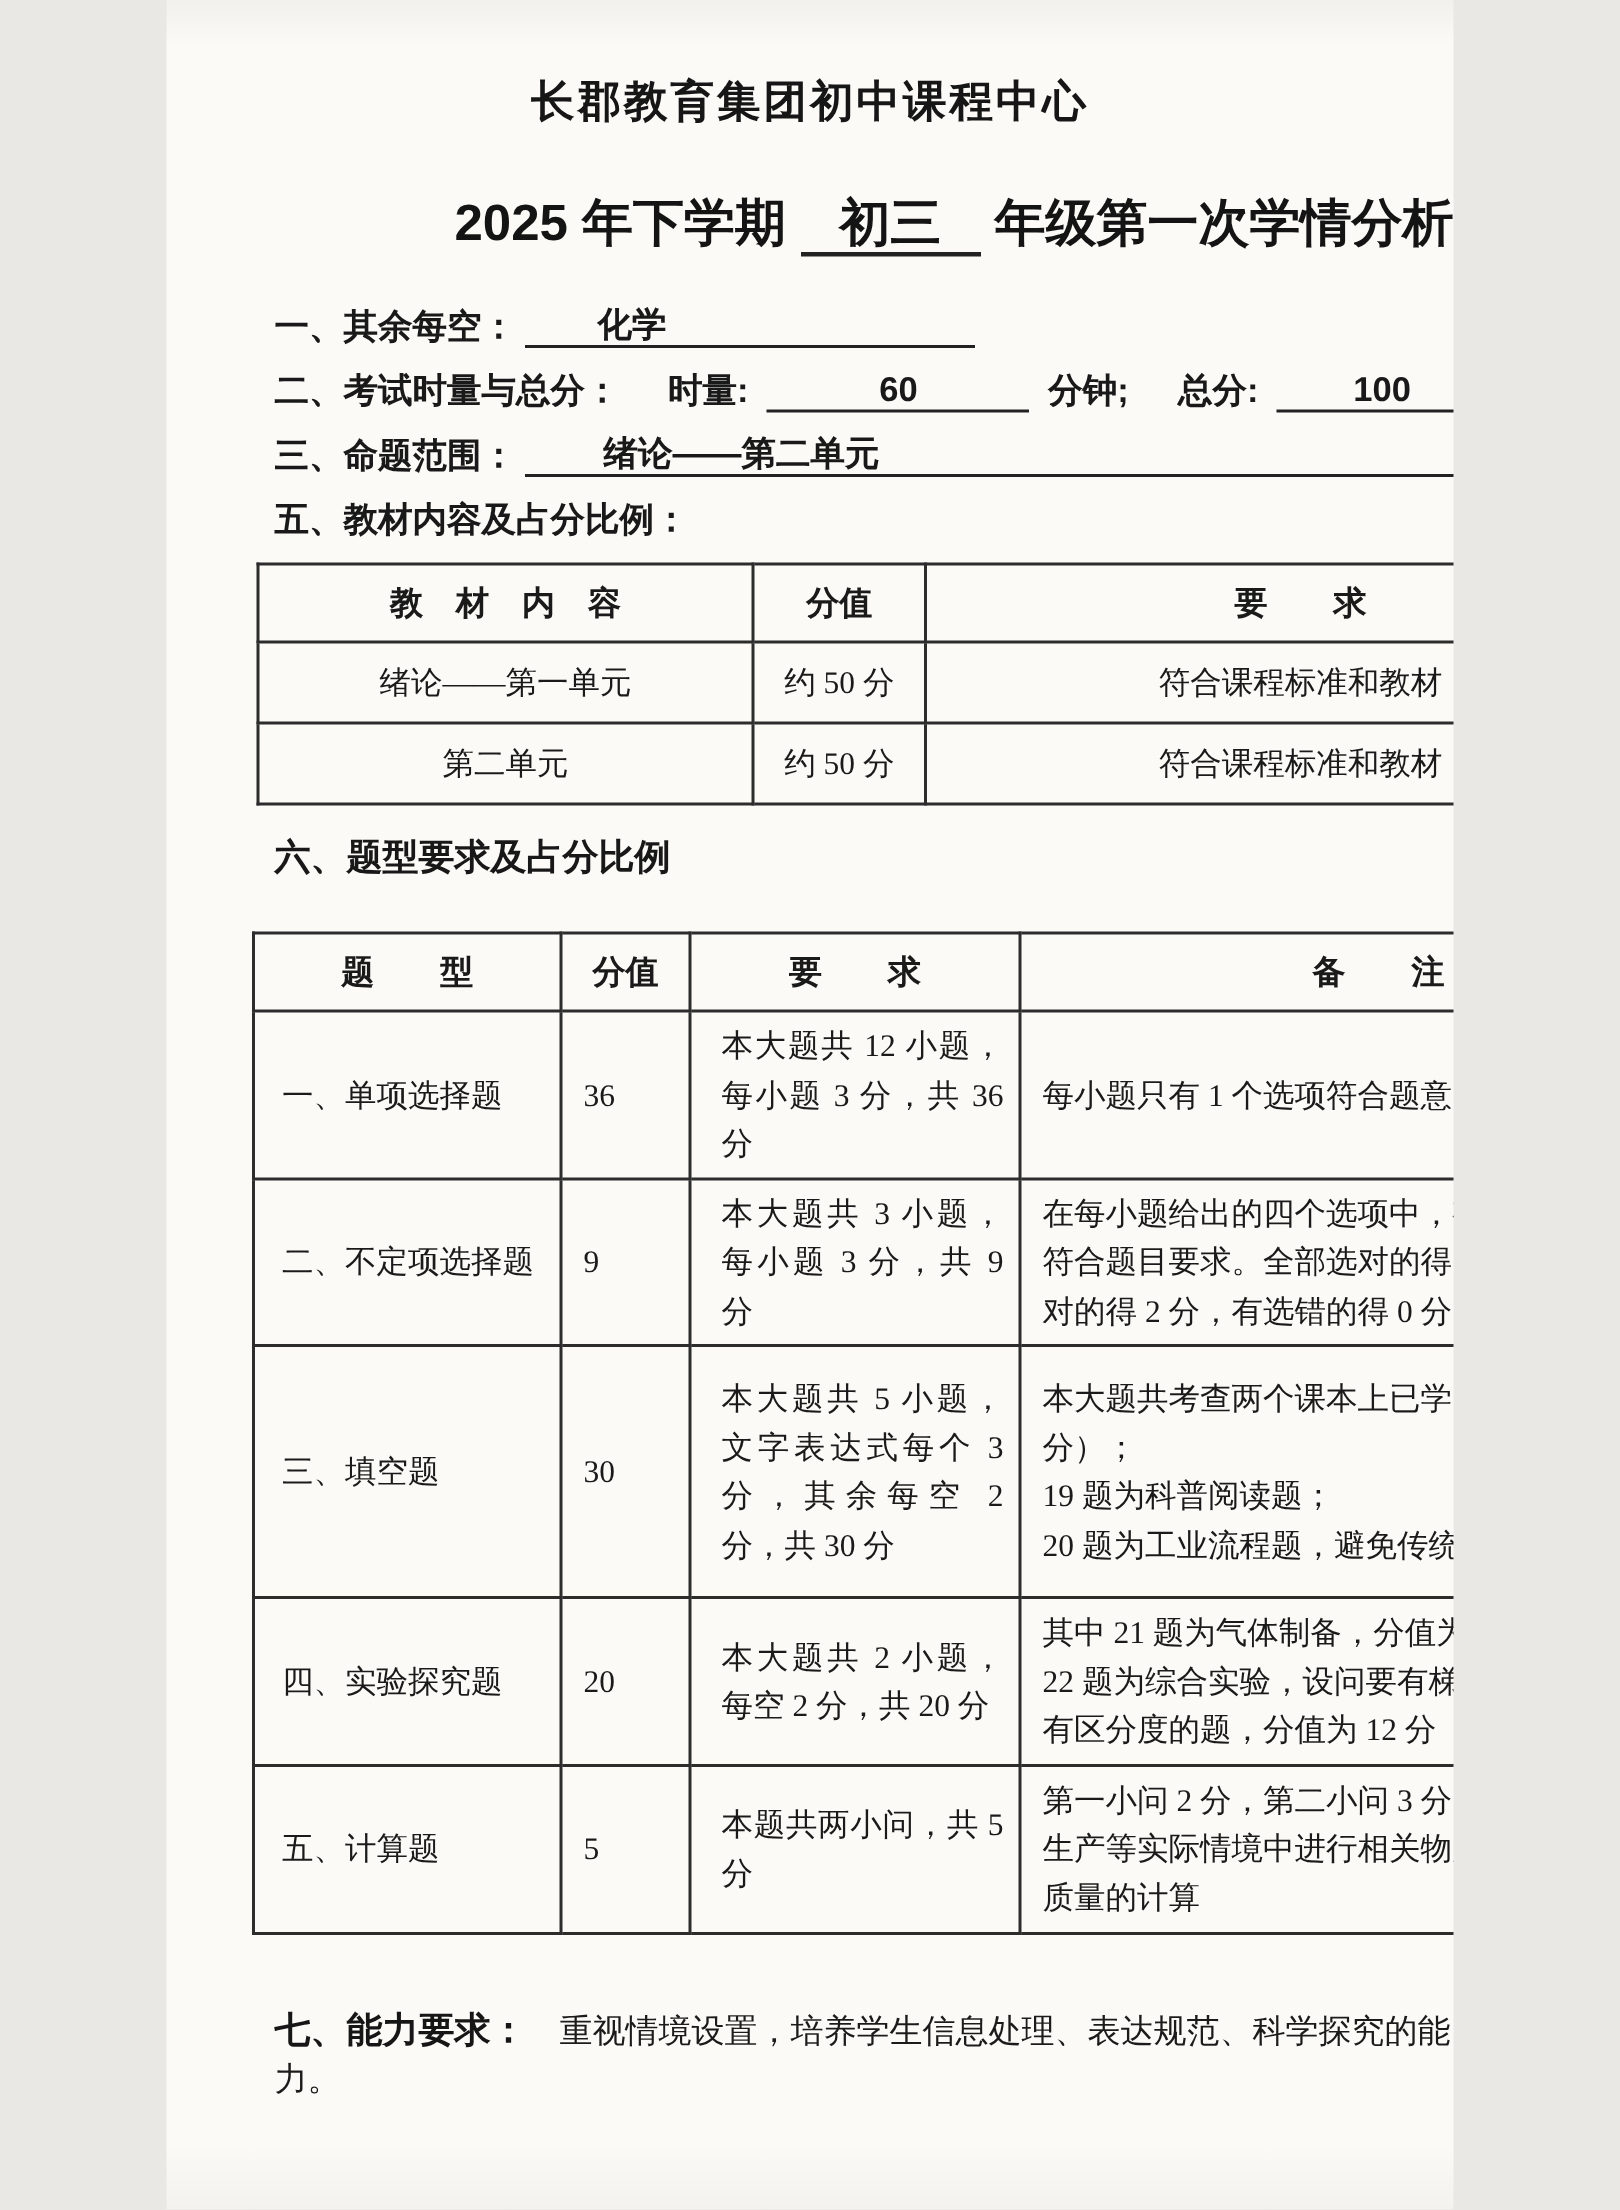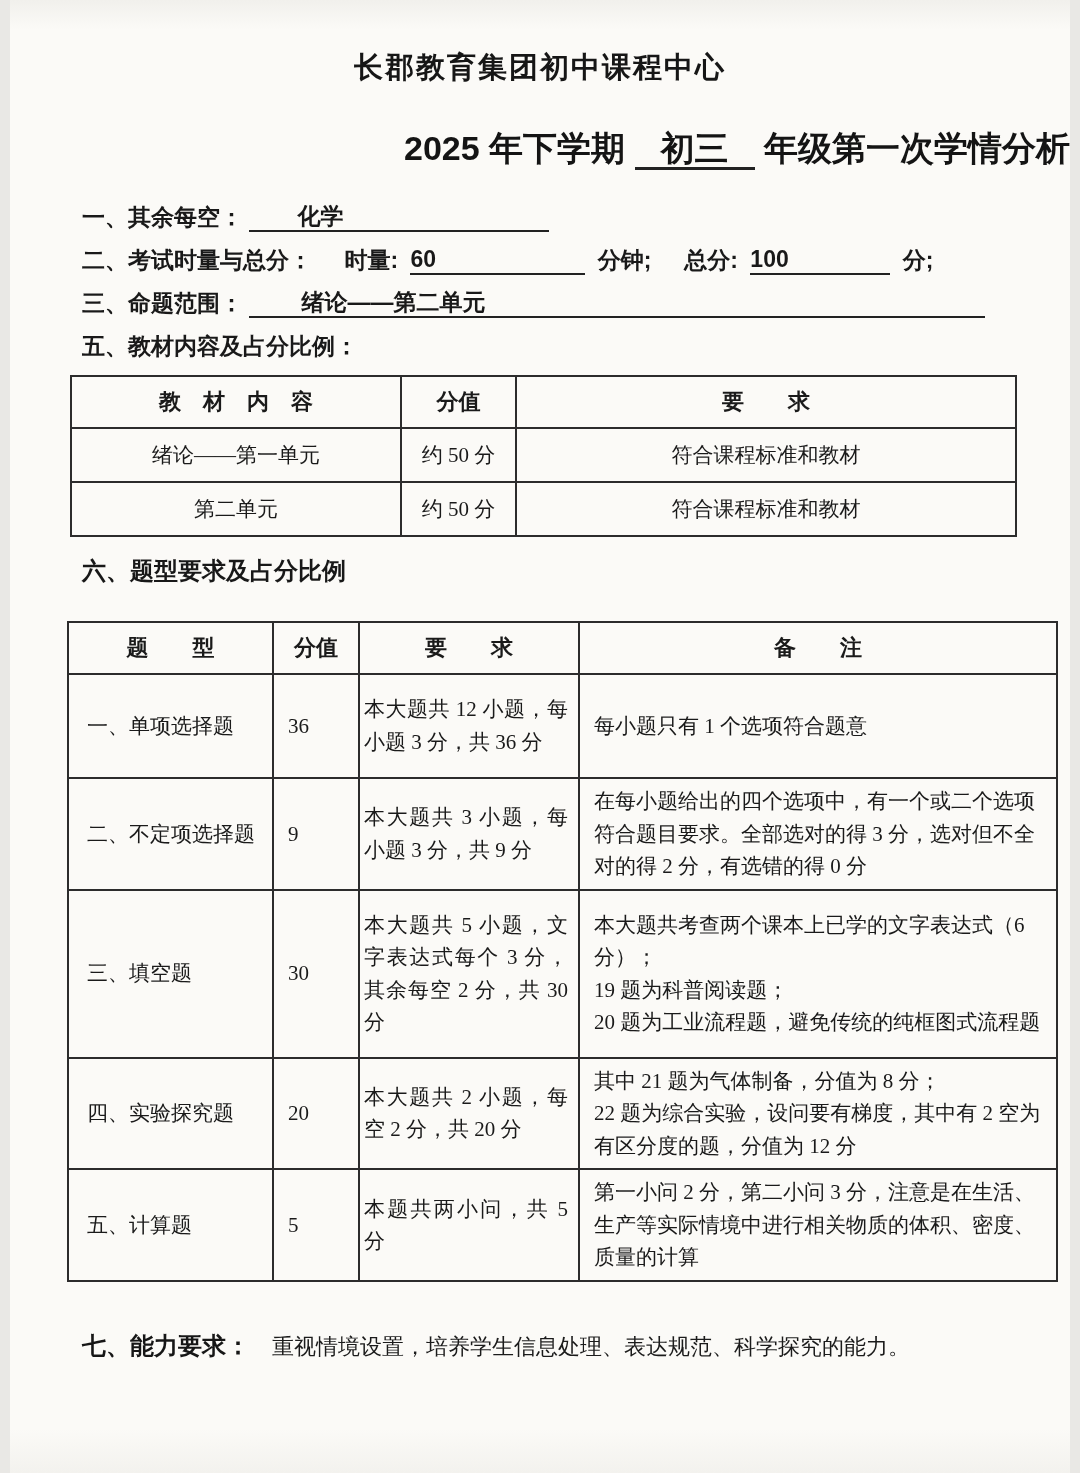--- a/index.html
+++ b/index.html
@@ -4,21 +4,21 @@
 <style>
   html, body { margin: 0; padding: 0; }
   body {
     width: 1080px;
     font-family: "Liberation Serif", serif;
     color: #1c1c1c;
     background: #e9e8e5;
   }
   .page {
     position: relative;
-    width: 1060px;
+    width: 858px;
     height: 1473px;
     margin: 0 auto;
     overflow: hidden;
     background:
       linear-gradient(180deg, #f1f0ec 0%, #fbfaf7 2%, #fbfaf7 97%, #f3f2ee 100%);
     box-sizing: border-box;
     padding-top: 48px;
   }
 
   
@@ -62,21 +62,21 @@
     font-size: 23px;
     font-weight: 700;
     color: #191919;
     margin-bottom: 13px;
     line-height: 30px;
     white-space: nowrap;
   }
   .blank {
     display: inline-block;
     border-bottom: 2px solid #222;
-    text-align: left;
+    text-align: center;
     line-height: 28px;
     box-sizing: border-box;
     vertical-align: bottom;
   }
   .blank.subject { width: 300px; text-align: left; padding-left: 48px; }
   .blank.duration { width: 175px; margin: 0 6px; }
   .blank.total { width: 140px; margin: 0 6px; }
   .blank.scope { width: 736px; text-align: left; padding-left: 52px; }
   .blank.form { width: 168px; }
   .inline-label { margin-left: 26px; }
@@ -117,21 +117,21 @@
   .t2 { width: 989px; margin: 34px 0 0 57px; }
   .t2 th { height: 48px; font-size: 22px; }
   .t2 td {
     font-size: 21px;
     line-height: 1.55;
     vertical-align: middle;
     padding: 6px 12px;
   }
   .t2 td.c-type { padding-left: 18px; }
   .t2 td.c-score { padding-left: 14px; }
-  .t2 td.c-req { text-align: justify; padding: 6px 10px 6px 4px; }
+  .t2 td.c-req { text-align: justify; padding: 6px 10px 6px 20px; }
   .t2 td.c-note { white-space: pre-line; padding: 6px 10px 6px 14px; }
 
   
   .bottom-item {
     margin: 0 0 0 72px;
     font-size: 22px;
     color: #1b1b1b;
     line-height: 32px;
   }
   .bottom-item .b-label {

